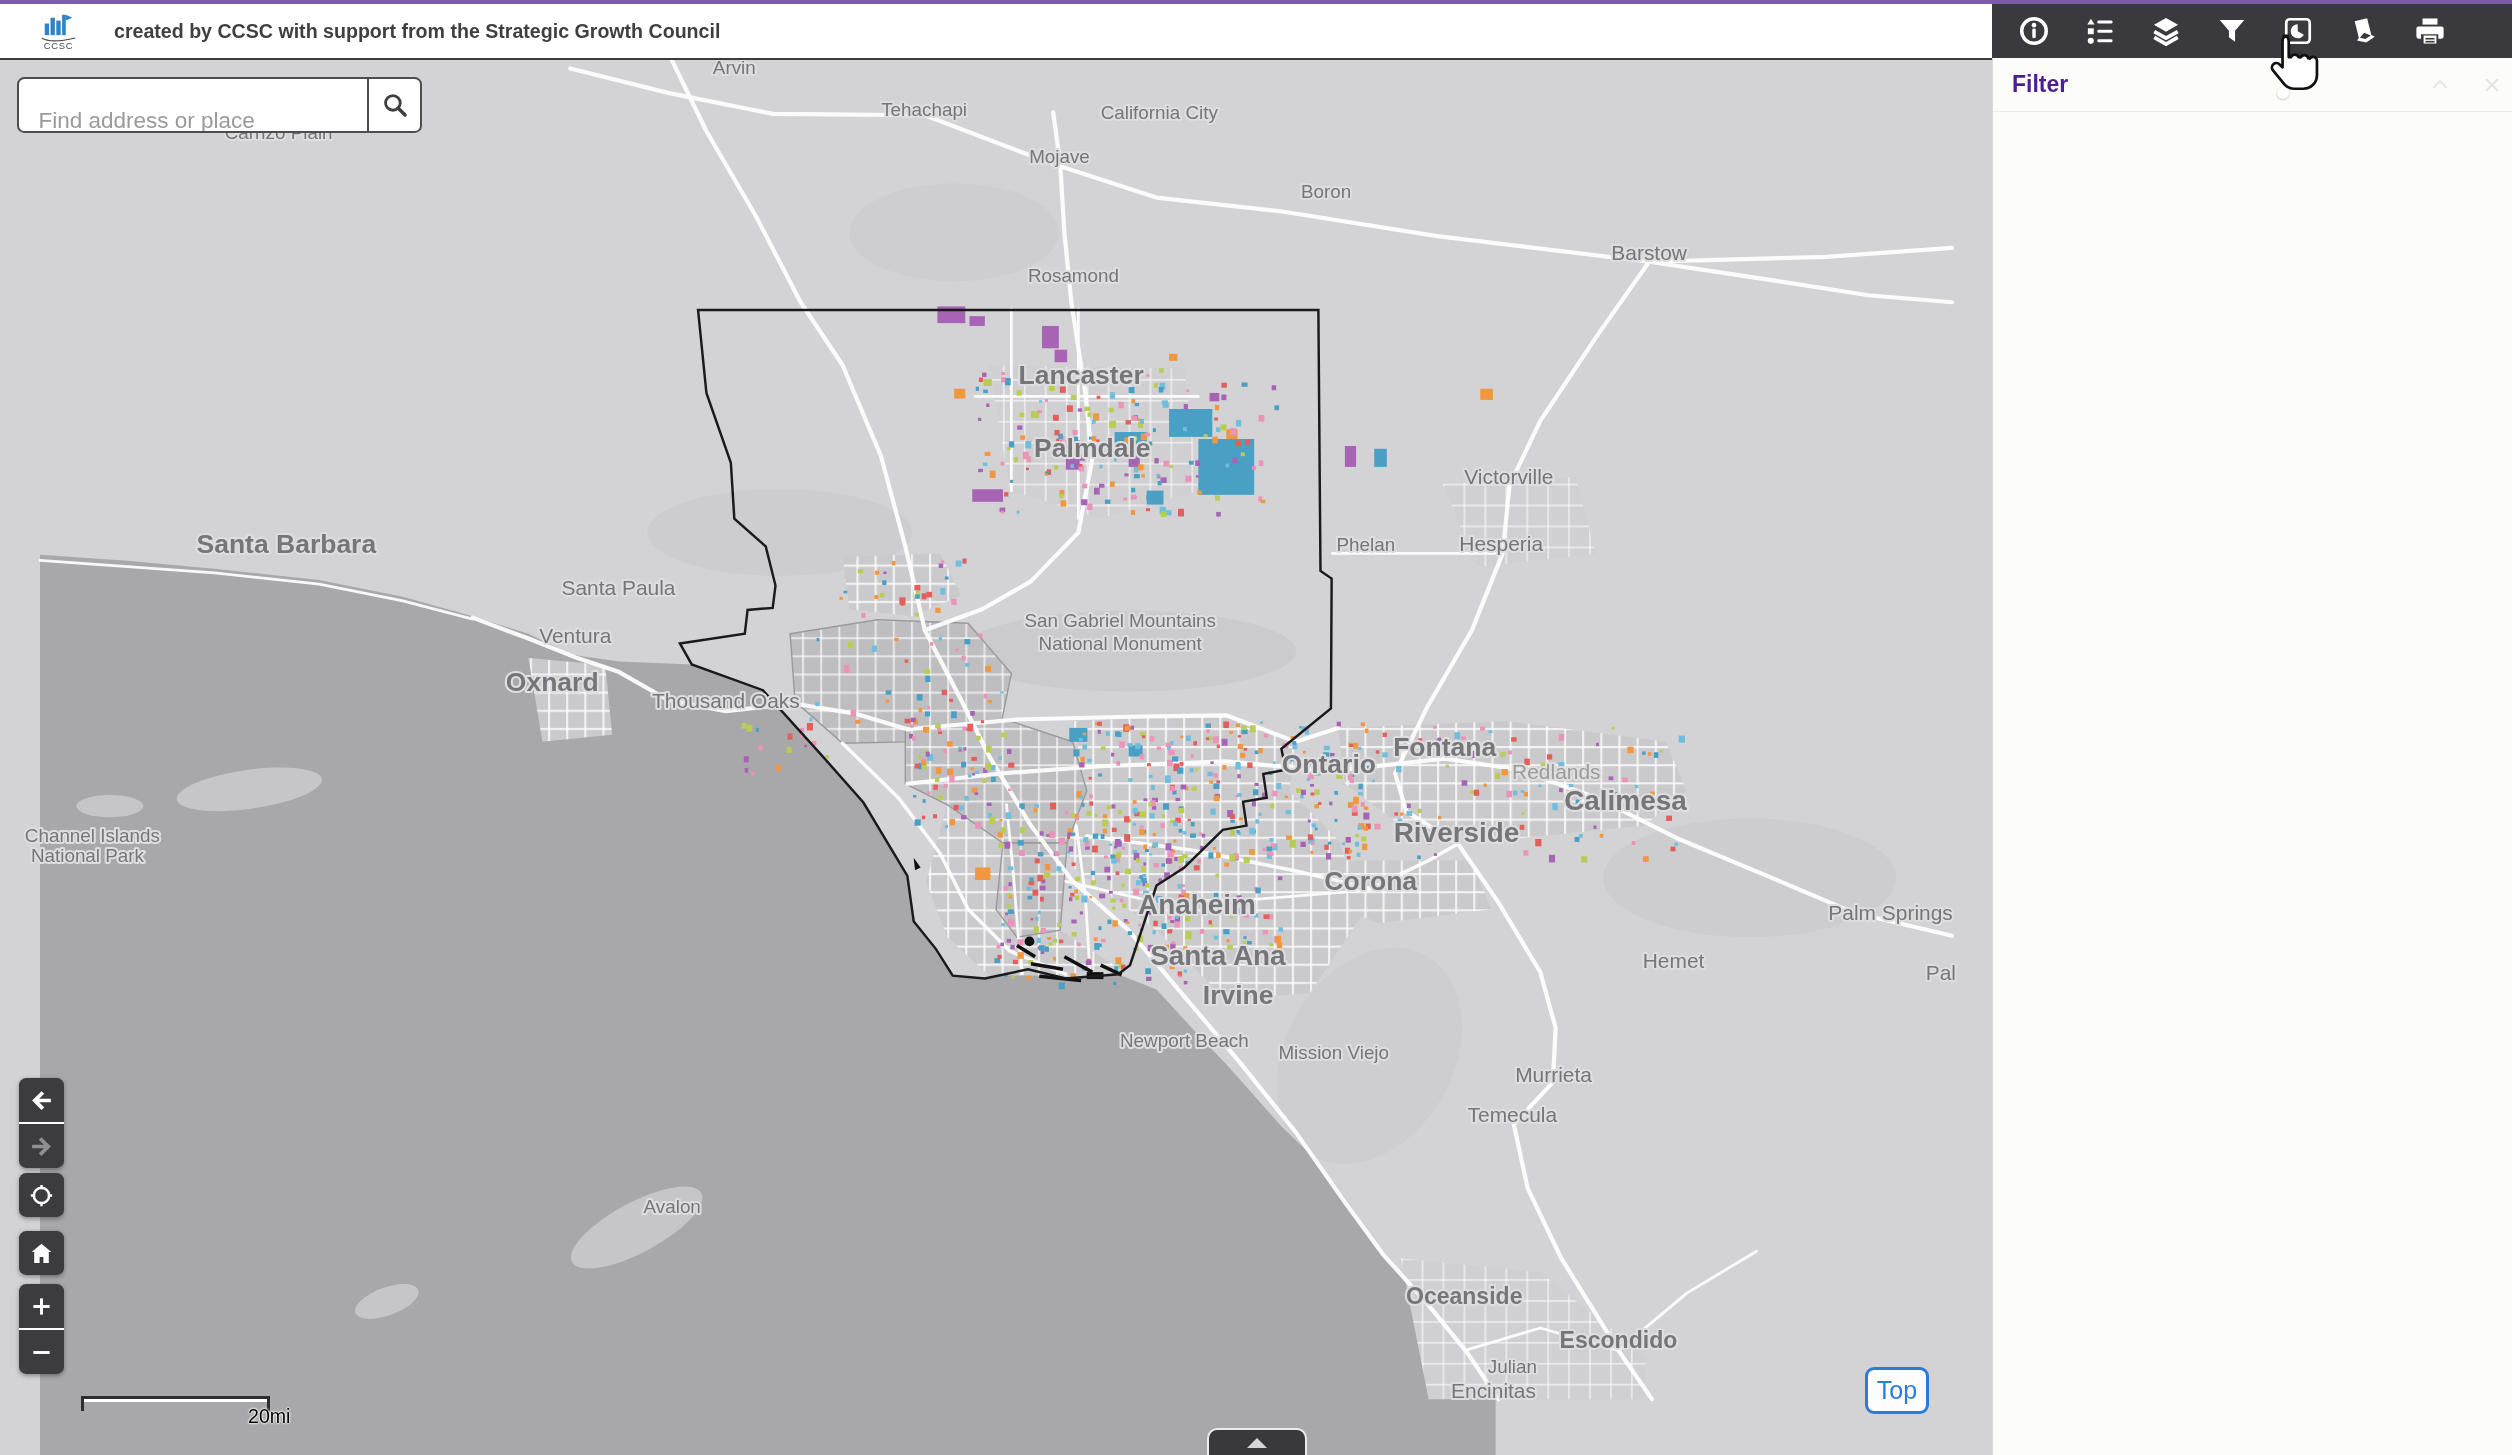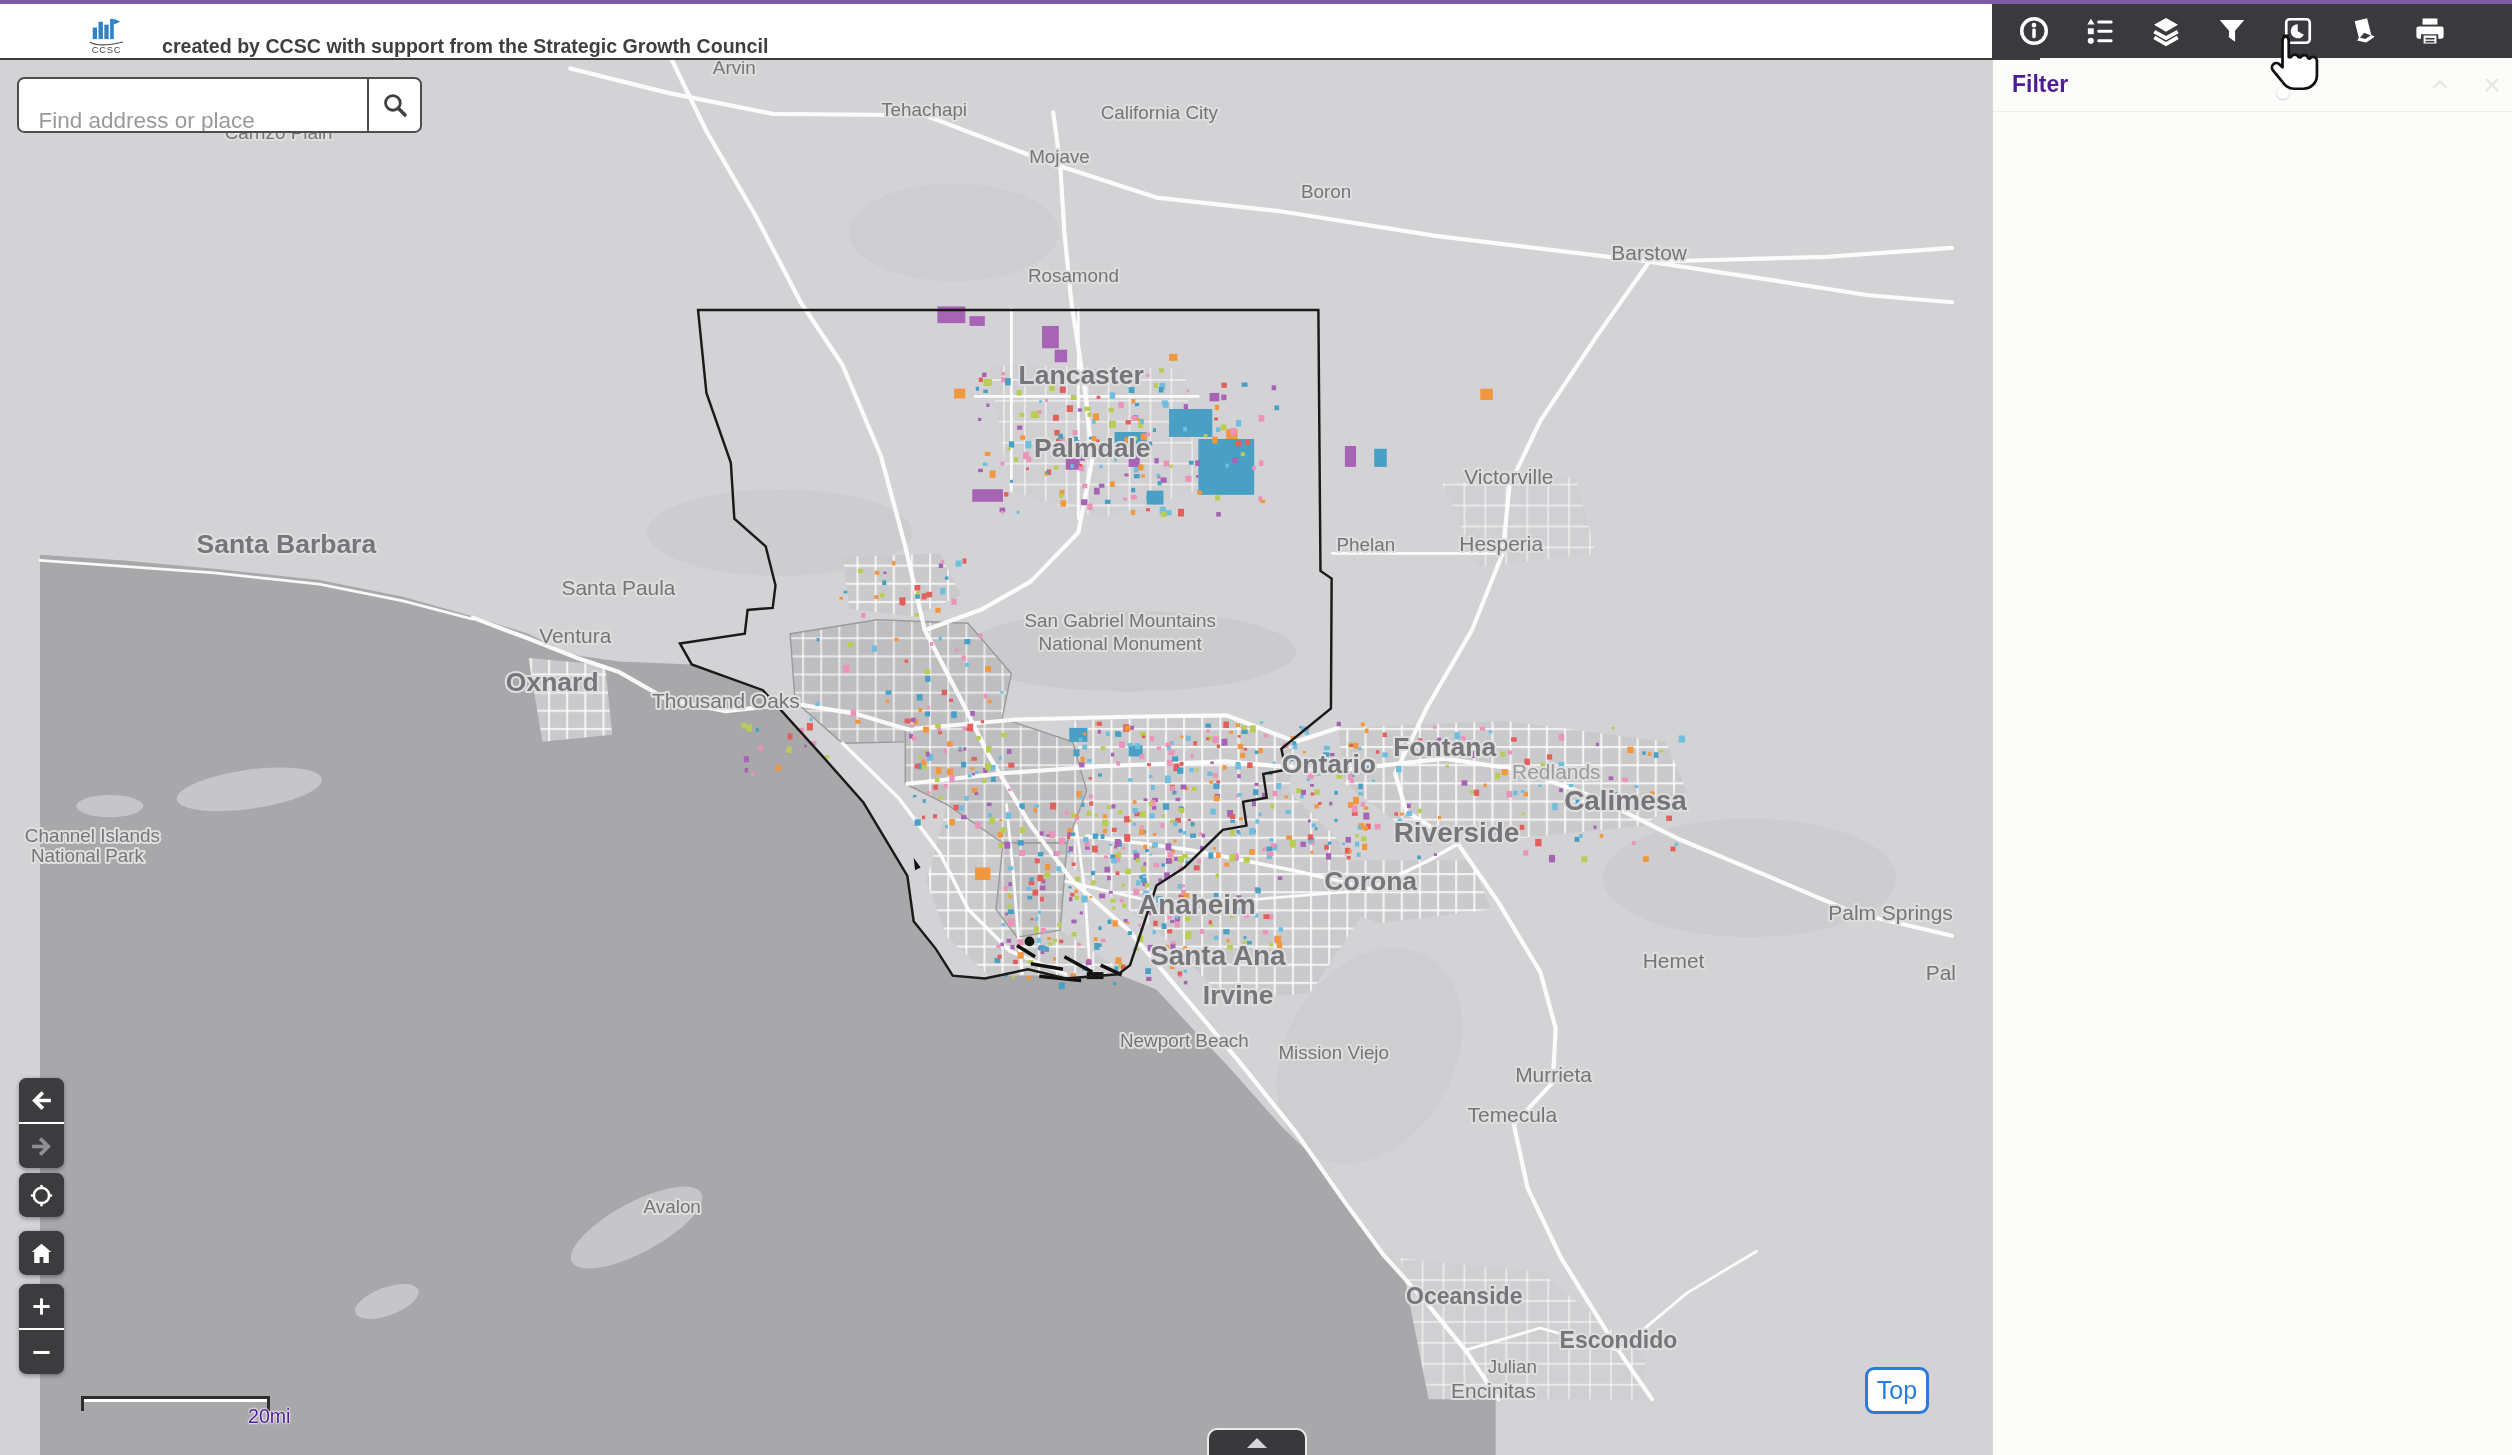--- a/index.html
+++ b/index.html
@@ -3,21 +3,21 @@
 <meta charset="utf-8">
 <style>
   html,body{margin:0;padding:0;}
   body{
     width:2512px;height:1455px;position:relative;overflow:hidden;
     font-family:"Liberation Sans",sans-serif;background:#d3d3d6;
   }
   
   .purple-strip{position:absolute;left:0;top:0;width:2512px;height:4.4px;background:#7e5ba6;z-index:60;}
   .header{position:absolute;left:0;top:4.4px;width:1992px;height:54px;background:#ffffff;z-index:50;
-    border-bottom:2.9px solid #3b3b3d;display:flex;align-items:flex-end;padding-left:48px;}
+    border-bottom:2.9px solid #3b3b3d;display:flex;align-items:center;}
   .logo{margin-left:36px;width:45px;height:45px;flex:0 0 auto;}
   .logo-txt{fill:#4a4a4c;font-family:"Liberation Sans",sans-serif;font-size:13px;letter-spacing:1px;}
   .title{margin-left:20.4px;font-size:33px;color:#4c4c4e;white-space:nowrap;}
   .subtitle{margin-left:33px;font-size:19.6px;font-weight:700;color:#3f3f41;white-space:nowrap;}
   .toolbar{position:absolute;left:1992px;top:4.4px;width:520px;height:54px;background:#3a393d;z-index:50;
     display:flex;align-items:center;justify-content:flex-start;}
   .tool-btn{width:48px;height:48px;margin-left:18px;border:none;background:transparent;display:flex;
     align-items:center;justify-content:center;cursor:pointer;padding:0;}
   .tool-btn svg{width:32px;height:32px;display:block;}
   
@@ -50,21 +50,21 @@
   .ctl .sep{height:2.2px;background:#ffffff;width:100%;}
   .ctl svg{width:25px;height:25px;display:block;}
   #ctl-nav{top:1078px;}
   #ctl-locate{top:1173px;}
   #ctl-home{top:1231px;}
   #ctl-zoom{top:1284px;}
   
   .scalebar{position:absolute;left:81px;top:1396px;width:183px;height:11.6px;z-index:20;
     border-left:3.6px solid #2d2d2f;border-right:3.6px solid #2d2d2f;border-top:3.6px solid #2d2d2f;}
   .scalebar .inner{position:absolute;left:0;top:0;width:100%;height:2.9px;background:#fff;}
-  .scalebar .lbl{position:absolute;left:164px;top:5.8px;font-size:19.6px;color:#4c1d95;
+  .scalebar .lbl{position:absolute;left:164px;top:5.8px;font-size:19.6px;color:#000000;
     text-shadow:0 0 2.2px #fff,0 0 2.2px #fff,0 0 2.2px #fff;white-space:nowrap;}
   
   .top-btn{position:absolute;left:1865px;top:1367px;width:64px;height:47px;background:#fdfdfd;
     border:3.6px solid #2b7bdb;border-radius:9px;color:#2b7bdb;font-size:25px;z-index:20;cursor:pointer;
     display:flex;align-items:center;justify-content:center;font-family:"Liberation Sans",sans-serif;}
   
   .sheet-toggle{position:absolute;left:1207px;top:1428px;width:96px;height:28px;background:#39393b;
     border:2.2px solid rgba(255,255,255,.9);border-bottom:none;border-radius:10.2px 10.2px 0 0;z-index:20;
     cursor:pointer;display:flex;align-items:center;justify-content:center;}
   .sheet-toggle .tri{width:0;height:0;border-left:10.2px solid transparent;border-right:10.2px solid transparent;

